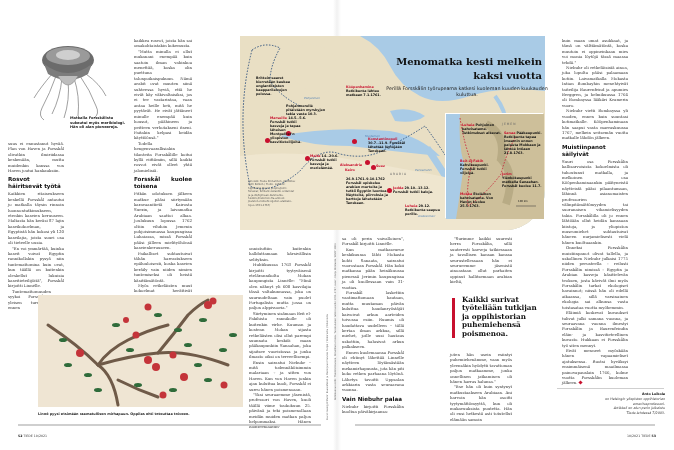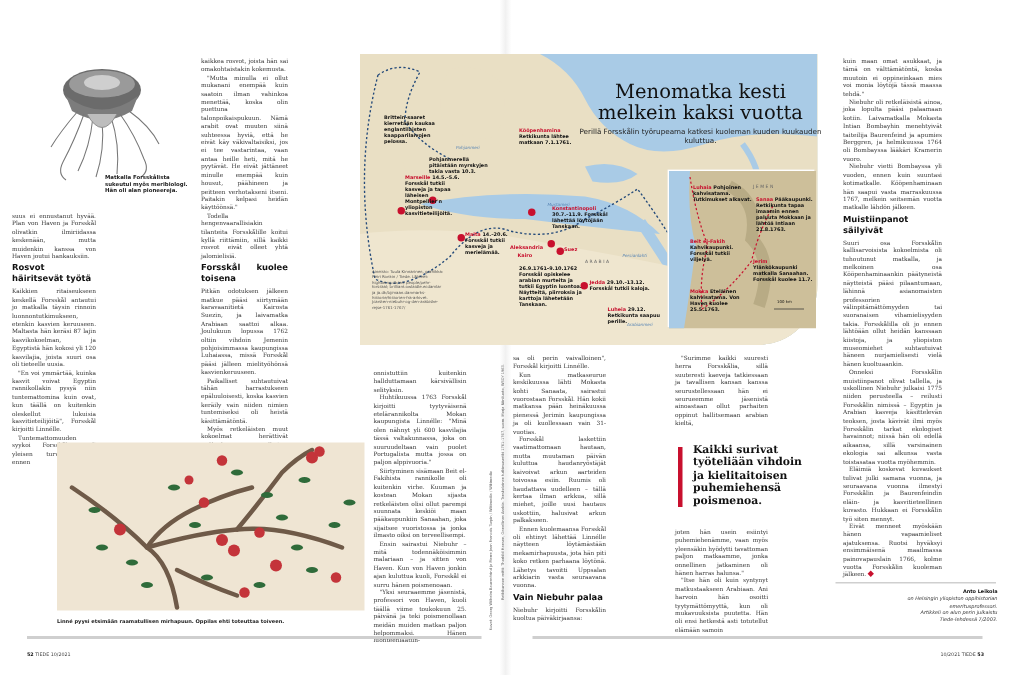--- a/index.html
+++ b/index.html
@@ -16,21 +16,21 @@
   .caption { position: absolute; font-family: "DejaVu Sans", sans-serif; font-weight: bold; font-size: 3.6px; line-height: 4.6px; color: #222; }
 
   
   .jelly { position: absolute; left: 30px; top: 38px; width: 80px; height: 85px; }
 
   
   .berry { position: absolute; left: 38px; top: 295px; width: 205px; height: 112px; background: #efe5d3; }
 
   
   .map { position: absolute; left: 240px; top: 36px; width: 305px; height: 194px; background: #e9dfc4; overflow: hidden; border-radius: 0 0 40px 0; }
-  .map-title { position: absolute; left: 392px; top: 55px; width: 150px; text-align: center; font-family: "DejaVu Serif", serif; font-weight: normal; font-size: 13px; line-height: 14px; color: #111; }
+  .map-title { position: absolute; left: 392px; top: 55px; width: 150px; text-align: right; font-family: "DejaVu Serif", serif; font-weight: bold; font-size: 10px; line-height: 14px; color: #111; }
   .map-sub { position: absolute; left: 386px; top: 86px; width: 162px; text-align: center; font-family: "DejaVu Sans", sans-serif; font-size: 4.8px; line-height: 6.4px; color: #222; }
   .inset { position: absolute; left: 445px; top: 113px; width: 98px; height: 105px; background: #d9ccaa; border: 1px solid #fff; }
 
   .lbl { position: absolute; font-family: "DejaVu Sans", sans-serif; font-size: 3.3px; line-height: 4px; color: #111; font-weight: bold; }
   .lbl .city { color: #c8102e; }
   .dot { position: absolute; width: 5px; height: 5px; border-radius: 50%; background: #c8102e; }
   .sea { position: absolute; font-family: "DejaVu Sans", sans-serif; font-size: 2.8px; color: #5a86b5; font-style: italic; }
   .region { position: absolute; font-family: "DejaVu Sans", sans-serif; font-size: 3px; letter-spacing: 1px; color: #666; }
   .credit { position: absolute; font-family: "DejaVu Sans", sans-serif; font-size: 2.6px; line-height: 3.4px; color: #555; }
 
@@ -219,21 +219,21 @@
     <p>Ennen kuolemaansa Forsskål oli ehtinyt lähettää Linnélle näytteen löytämästään mekamirhapuusta, jota hän piti koko retken parhaana löytönä. Lähetys tavoitti Uppsalan arkkiarin vasta seuraavana vuonna.</p>
     <h3>Vain Niebuhr palaa</h3>
     <p>Niebuhr kirjoitti Forsskålin kuoltua päiväkirjaansa:</p>
   </div>
 
   <div class="col" style="left:450px;top:236px;width:62px;">
     <p style="text-indent:4px;">"Surimme kaikki suuresti herra Forsskålia, sillä suuteresti kaeveja tatkiessaan ja tavallisen kansan kanssa seurustellessaan hän ei seurueemme jäsenistä ainoastaan ollut parhaiten oppinut hallitsemaan arabian kieltä,</p>
   </div>
   <div class="pull">
     <div class="pull-bar"></div>
-    <div class="pull-text">Kaikki surivat työteliään vihdoin ja kielitaitoisen puhemiehensä poismenoa.</div>
+    <div class="pull-text">Kaikki surivat työteliään tutkijan ja oppihistorian puhemiehensä poismenoa.</div>
   </div>
   <div class="col" style="left:450px;top:352px;width:62px;">
     <p>joten hän usein esiintyi puhemiehenämme, vaan myös yleensäkin hyödytti tavattoman paljon matkaamme, jonka onnellinen jatkaminen oli hänen harras halunsa."</p>
     <p>"Itse hän oli kuin syntynyt matkustaakseen Arabiaan. Ani harvoin hän osoitti tyytymättömyyttä, kun oli mukavuuksista puutetta. Hän oli ensi hetkestä asti totutellut elämään samoin</p>
   </div>
 
   <div class="col" style="left:562px;top:38px;width:66px;">
     <p>kuin maan omat asukkaat, ja tämä on välttämätöntä, koska muutoin ei oppineinkaan mies voi monia löytöjä tässä maassa tehdä."</p>
     <p>Niebuhr oli retkeläisistä ainoa, joka lopulta pääsi palaamaan kotiin. Laivamatkalla Mokasta Intian Bombayhin menehtyivät taiteilija Baurenfeind ja apumies Berggren, ja helmikuussa 1764 oli Bombayssa lääkäri Kramerin vuoro.</p>
     <p>Niebuhr vietti Bombayssa yli vuoden, ennen kuin suuntasi kotimatkalle. Kööpenhaminaan hän saapui vasta marraskuussa 1767, melkein seitsemän vuotta matkalle lähdön jälkeen.</p>

